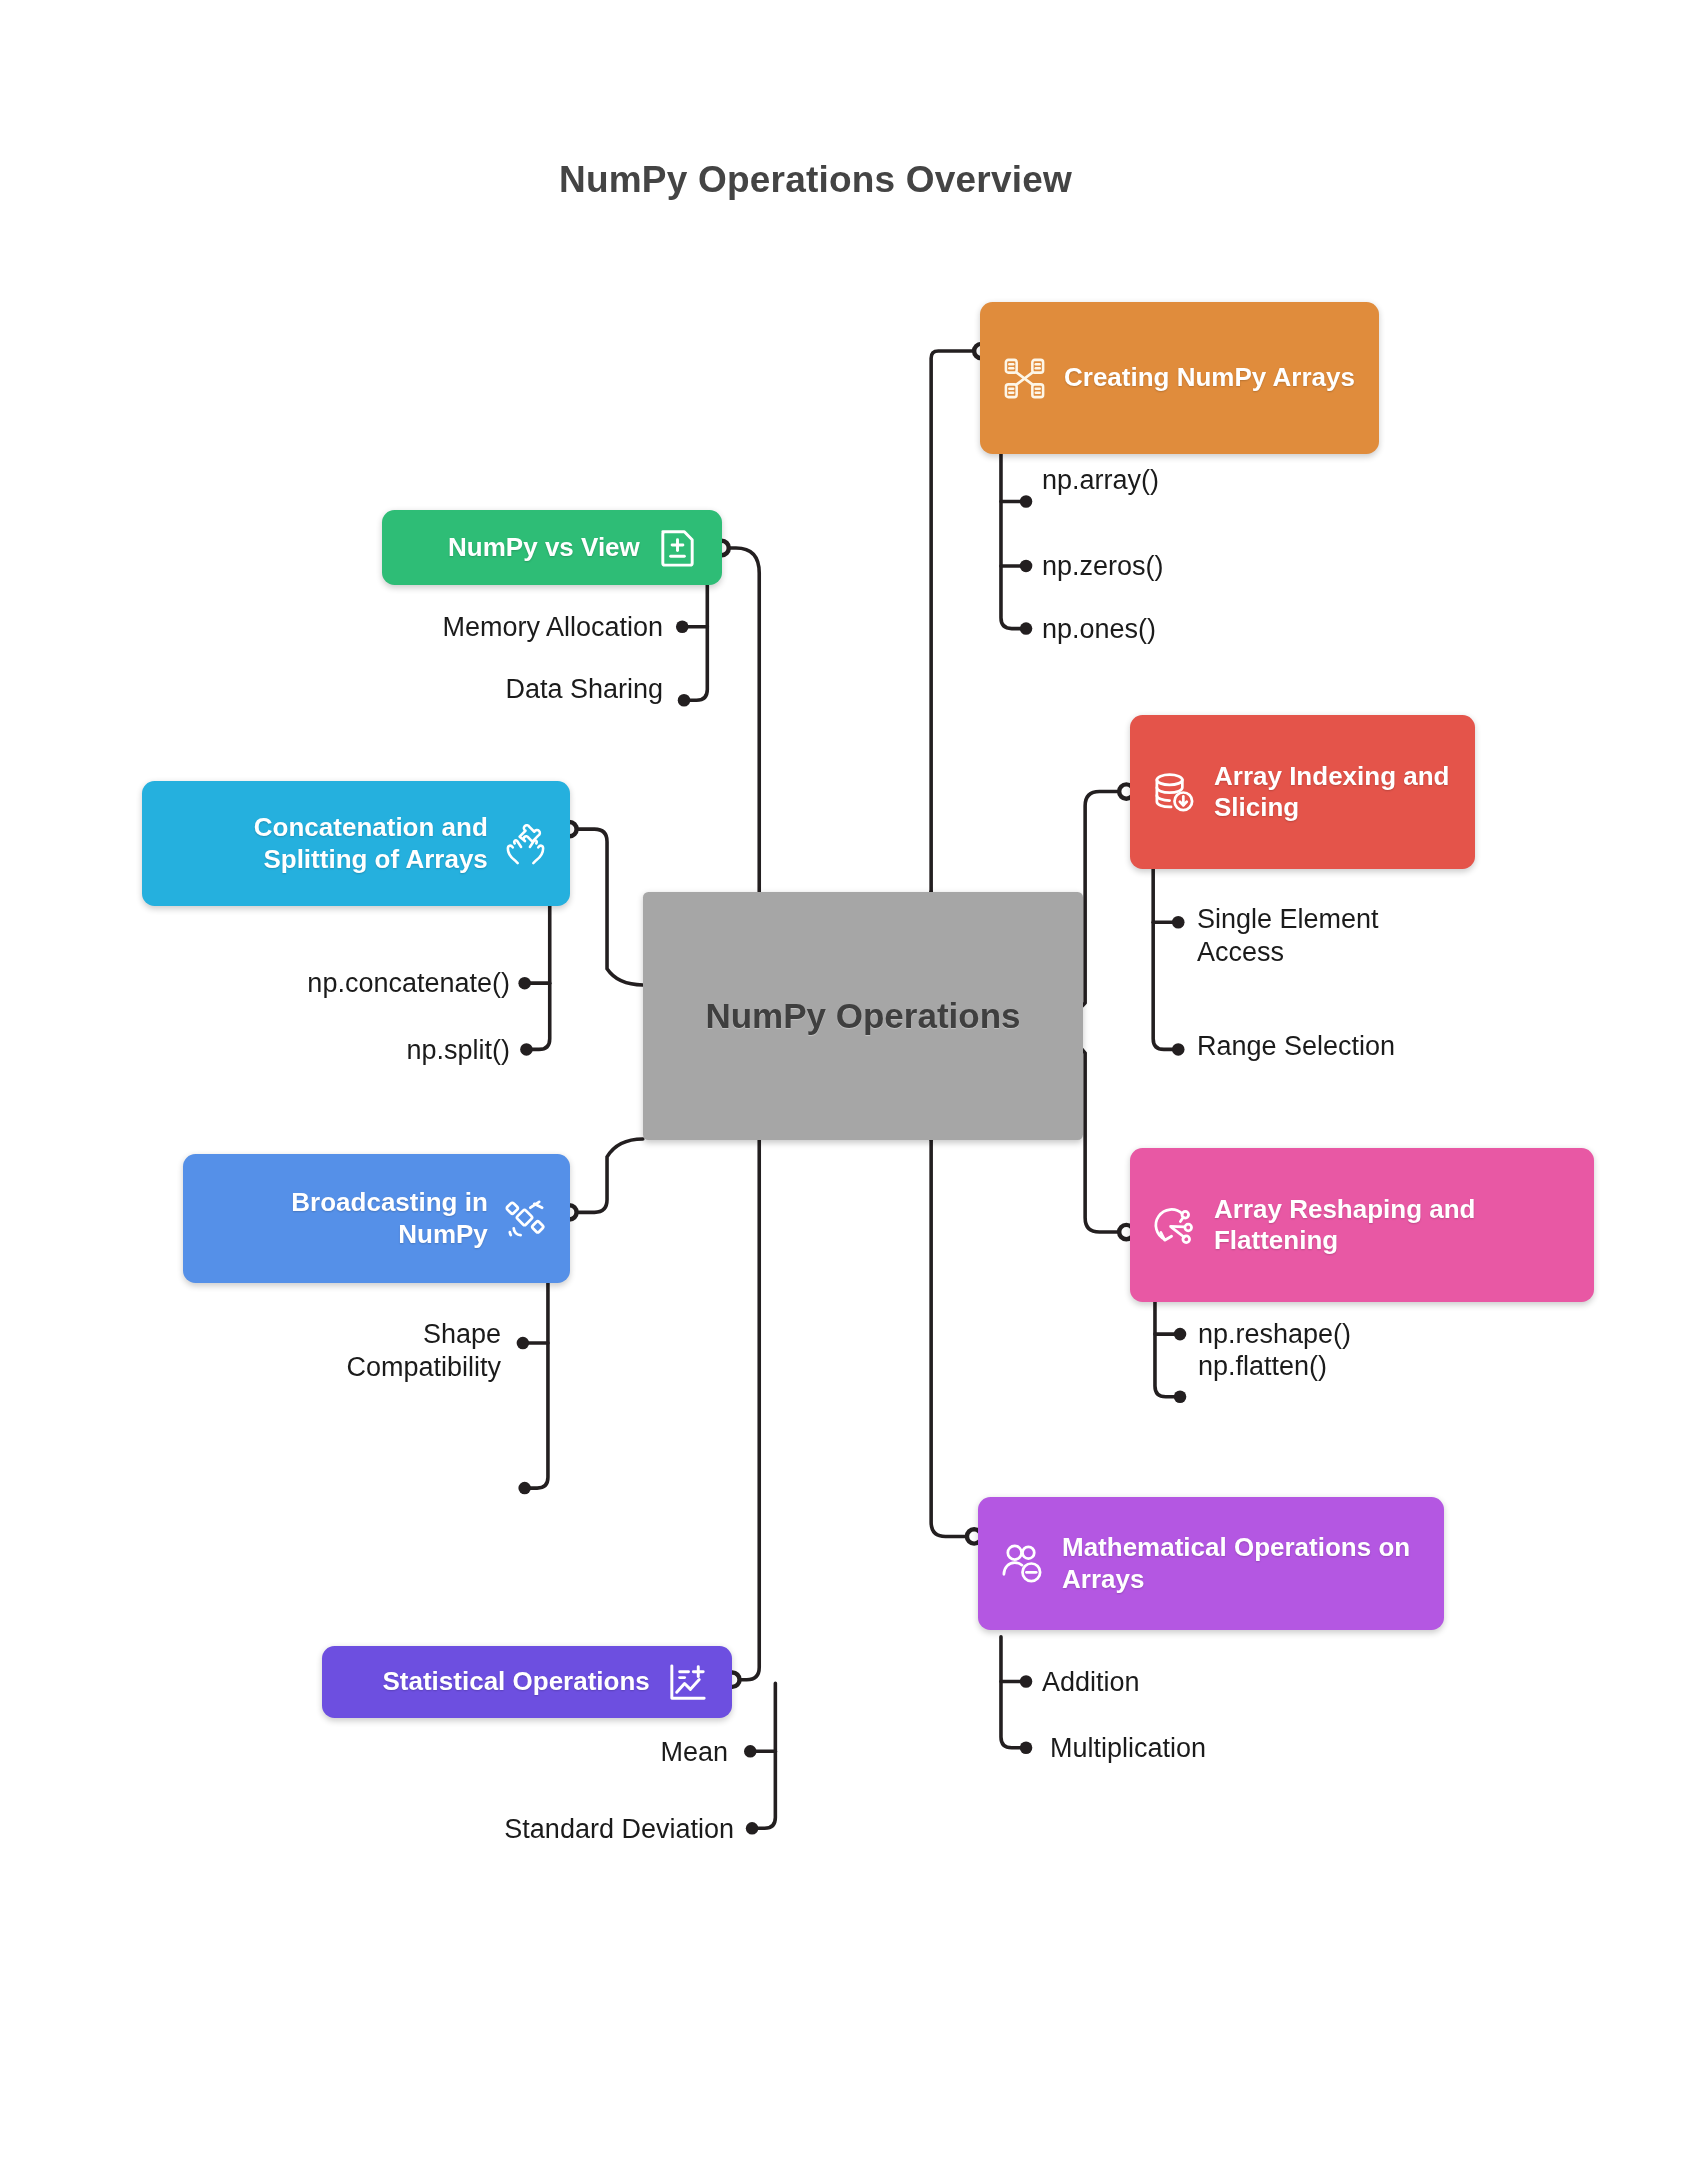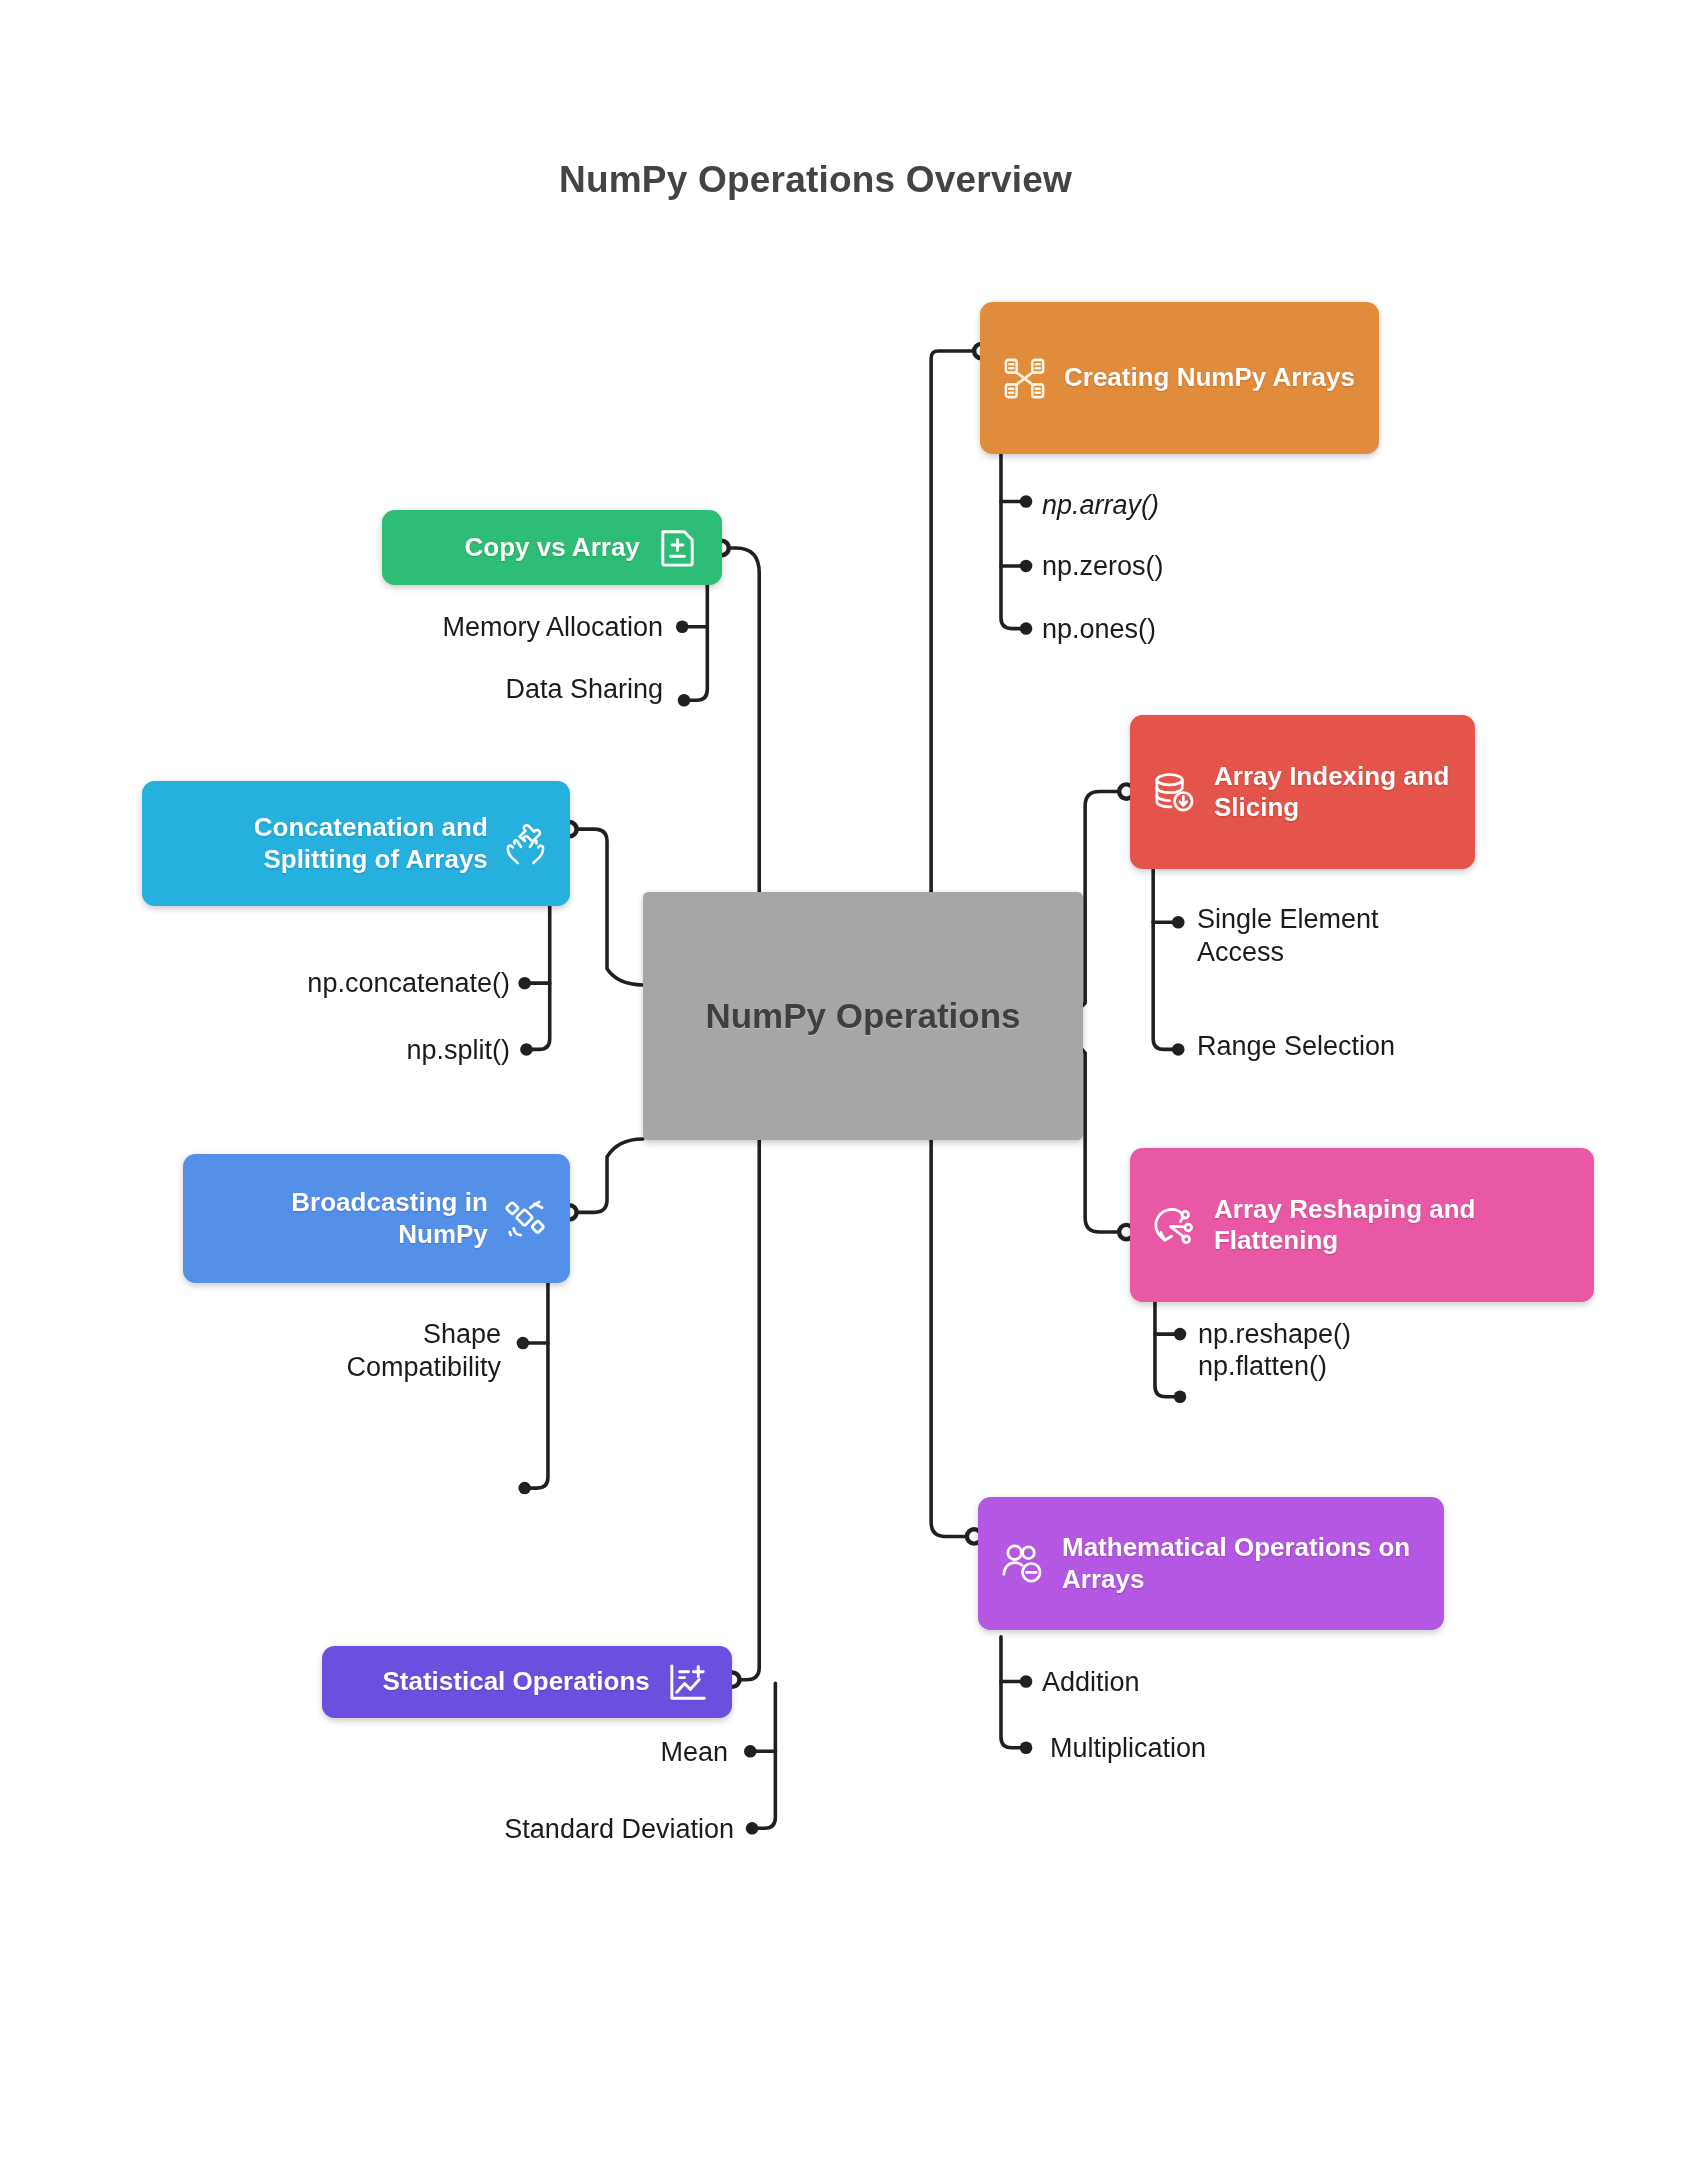--- a/index.html
+++ b/index.html
@@ -213,21 +213,21 @@
         <line x1="8.5" y1="34.5" x2="12.5" y2="34.5"></line>
           <line x1="8.5" y1="38.5" x2="12.5" y2="38.5"></line>
         <line x1="35.5" y1="34.5" x2="39.5" y2="34.5"></line>
           <line x1="35.5" y1="38.5" x2="39.5" y2="38.5"></line>
         <line x1="16" y1="18" x2="32" y2="30"></line>
         <line x1="32" y1="18" x2="16" y2="30"></line>
       </svg>
     </span>
     <span class="blabel">Creating NumPy Arrays</span>
   </div>
-  <div class="leaf right" style="left:1042px; top:489px; width:287px;font-style:italic;">np.array()</div>
+  <div class="leaf right" style="left:1042px; top:464px; width:287px;">np.array()</div>
   <div class="leaf right" style="left:1042px; top:550px; width:287px;">np.zeros()</div>
   <div class="leaf right" style="left:1042px; top:613px; width:287px;">np.ones()</div>
 
   <div class="branch icon-left" style="left:1130px; top:715px; width:345px; height:154px; background:#e4544a;">
     <span class="bicon">
       <svg viewBox="0 0 48 48" fill="none" stroke="#ffffff" stroke-width="2.8" stroke-linecap="round" stroke-linejoin="round">
         <ellipse cx="19" cy="11" rx="13" ry="5.2"></ellipse>
         <path d="M6 11 v8 c0 2.9 5.8 5.2 13 5.2 s13 -2.3 13 -5.2 v-8"></path>
         <path d="M6 19 v8 c0 2.9 5.8 5.2 13 5.2"></path>
         <path d="M6 27 v6.5 c0 2.9 5.8 5.2 13 5.2 h1.5"></path>
@@ -269,21 +269,21 @@
         <circle cx="33" cy="33" r="9"></circle>
         <line x1="28" y1="33" x2="38" y2="33"></line>
       </svg>
     </span>
     <span class="blabel">Mathematical Operations on Arrays</span>
   </div>
   <div class="leaf right" style="left:1042px; top:1666px; width:296px;">Addition</div>
   <div class="leaf right" style="left:1042px; top:1732px; width:304px;margin-left:8px;">Multiplication</div>
 
   <div class="branch icon-right" style="left:382px; top:510px; width:340px; height:75px; background:#2ebd76;">
-    <span class="blabel">Copy vs Array</span>
+    <span class="blabel">NumPy vs View</span>
     <span class="bicon">
       <svg viewBox="0 0 48 48" fill="none" stroke="#ffffff" stroke-width="3" stroke-linecap="round" stroke-linejoin="round">
         <path d="M9 8 h22 l8 8 v24 a2 2 0 0 1 -2 2 H11 a2 2 0 0 1 -2 -2 V10 a2 2 0 0 1 2 -2 z"></path>
         <line x1="24" y1="16" x2="24" y2="27"></line>
         <line x1="18.5" y1="21.5" x2="29.5" y2="21.5"></line>
         <line x1="17" y1="33" x2="31" y2="33"></line>
       </svg>
     </span>
   </div>
   <div class="leaf left" style="left:269px; top:611px; width:394px;">Memory Allocation</div>

